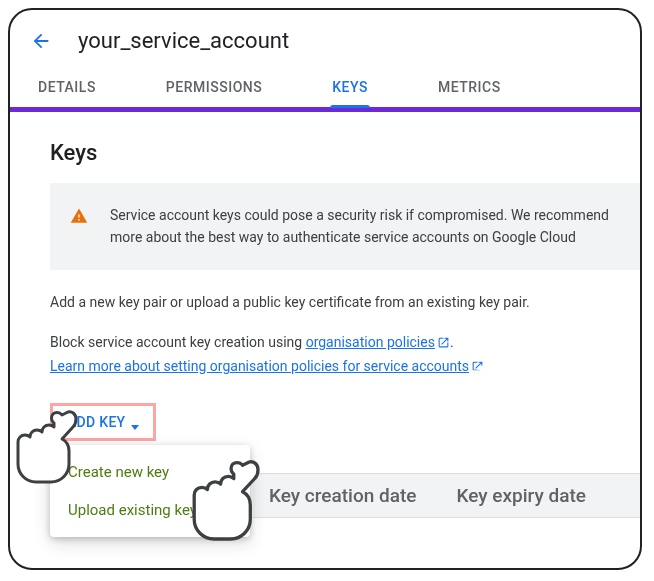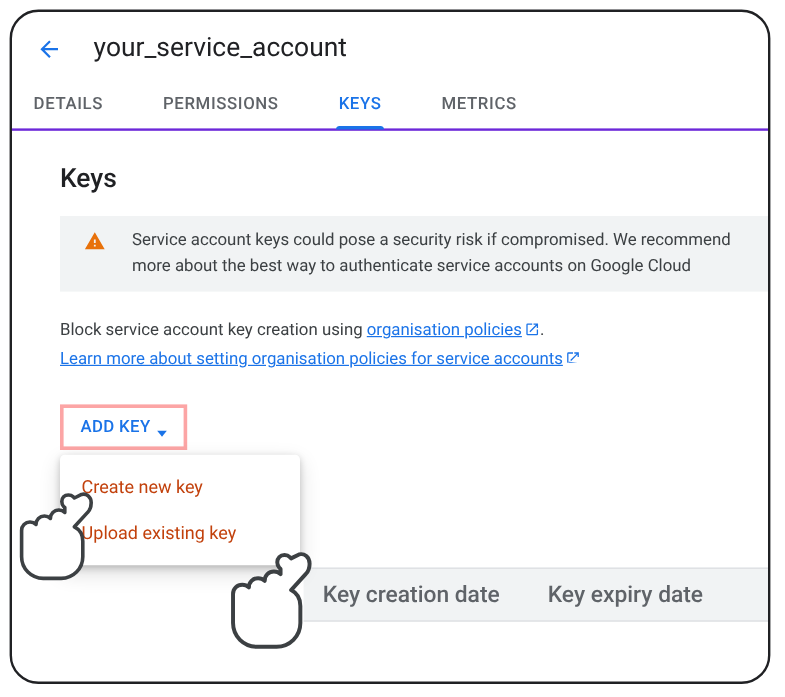--- a/index.html
+++ b/index.html
@@ -30,23 +30,23 @@
     margin-right: 26px;
     display: flex; align-items: center;
   }
   .title {
     font-size: 22px;
     color: #202124;
     font-weight: 400;
   }
   .tabs {
     display: flex;
-    border-bottom: 2px solid #6d28d9;
-    padding: 0 16px;
-    gap: 46px;
+    border-bottom: 5px solid #6d28d9;
+    padding: 0 26px;
+    gap: 66px;
   }
   .tab {
     font-size: 14px;
     font-weight: 500;
     letter-spacing: 0.5px;
     color: #5f6368;
     padding: 12px 2px;
     position: relative;
     white-space: nowrap;
   }
@@ -65,21 +65,21 @@
     padding: 28px 0 0 40px;
   }
   .h-keys {
     font-size: 22px;
     font-weight: 500;
     color: #202124;
     margin-bottom: 18px;
   }
   .warning {
     background: #f1f3f4;
-    padding: 10px 20px;
+    padding: 22px 20px;
     display: flex;
     align-items: flex-start;
     gap: 22px;
     margin-bottom: 22px;
   }
   .warn-icon { color: #e8710a; flex-shrink: 0; margin-top: 2px; }
   .warn-text {
     font-size: 14px;
     color: #3c4043;
     line-height: 1.55;
@@ -126,21 +126,21 @@
     left: 0;
     background: #fff;
     box-shadow: 0 2px 6px rgba(0,0,0,0.2), 0 6px 18px rgba(0,0,0,0.14);
     border-radius: 4px;
     padding: 8px 0;
     min-width: 200px;
     z-index: 30;
   }
   .dropdown-item {
     font-size: 15px;
-    color: #c2410c;
+    color: #4d7c0f;
     padding: 10px 18px;
     white-space: nowrap;
   }
   .table-head {
     position: absolute;
     left: 243px;
     top: 463px;
     right: 0;
     background: #f1f3f4;
     border-top: 1px solid #dadce0;
@@ -192,20 +192,21 @@
         <svg width="18" height="18" viewBox="0 0 24 24">
             <path fill="#e8710a" d="M1 21h22L12 2 1 21zm12-3h-2v-2h2v2zm0-4h-2v-4h2v4z"></path>
           </svg>
       </span>
       <div class="warn-text">
         <div>Service account keys could pose a security risk if compromised. We recommend</div>
         <div>more about the best way to authenticate service accounts on Google Cloud</div>
       </div>
     </div>
 
+    <div class="para">Add a new key pair or upload a public key certificate from an existing key pair.</div>
 
     <div class="para">
       <span>Block service account key creation using </span><a class="link"><span>organisation policies</span><span class="ext-icon"><svg width="13" height="13" viewBox="0 0 24 24">
               <path fill="#1a73e8" d="M14 3v2h3.59L7.76 14.83l1.41 1.41L19 6.41V10h2V3h-7zM19 19H5V5h7V3H5a2 2 0 0 0-2 2v14a2 2 0 0 0 2 2h14a2 2 0 0 0 2-2v-7h-2v7z"></path>
             </svg></span></a>.<br>
       <a class="link"><span>Learn more about setting organisation policies for service accounts</span><span class="ext-icon"><svg width="13" height="13" viewBox="0 0 24 24">
               <path fill="#1a73e8" d="M14 3v2h3.59L7.76 14.83l1.41 1.41L19 6.41V10h2V3h-7zM19 19H5V5h7V3H5a2 2 0 0 0-2 2v14a2 2 0 0 0 2-2v-7h-2v7z"></path>
             </svg></span></a>
     </div>
 

